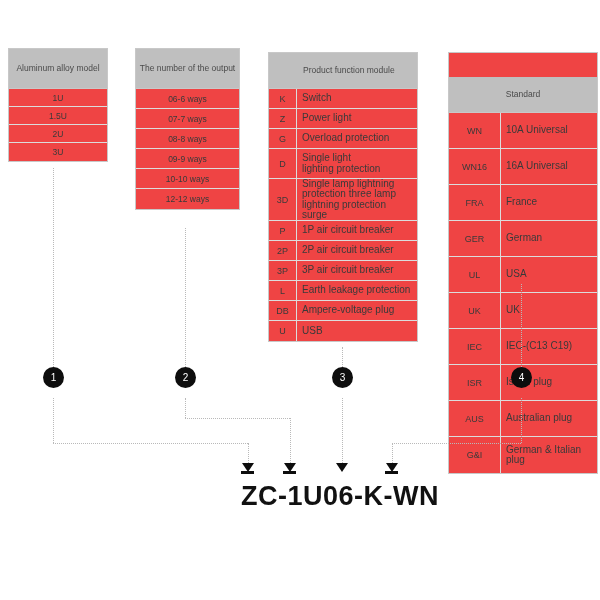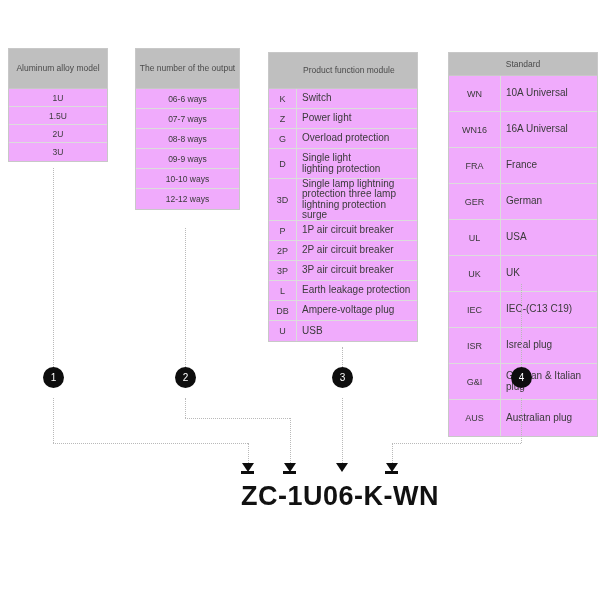--- a/index.html
+++ b/index.html
@@ -18,21 +18,21 @@
     position: relative;
     width: 600px;
     height: 600px;
   }
 
   
   .col {
     position: absolute;
     border: 1px solid #c8c8c8;
     box-sizing: border-box;
-    background: #f0abfc;
+    background: #ef4444;
   }
   .col-head {
     background: #bfbfbf;
     color: #4a4a4a;
     font-size: 8.5px;
     line-height: 11px;
     text-align: center;
     display: flex;
     align-items: center;
     justify-content: center;
@@ -81,21 +81,21 @@
 
   
   #col1 { left: 8px;   top: 48px; width: 100px; }
   #col2 { left: 135px; top: 48px; width: 105px; }
   #col3 { left: 268px; top: 52px; width: 150px; }
   #col4 { left: 448px; top: 52px; width: 150px; }
 
   #col1 .col-head { height: 40px; }
   #col2 .col-head { height: 40px; }
   #col3 .col-head { height: 36px; justify-content: flex-start; padding-left: 34px; text-align: left; }
-  #col4 .col-head { height: 23px; }
+  #col4 .col-head { height: 36px; margin-top: 24px; }
 
   #col1 .row { height: 18px; }
   #col2 .row { height: 20px; }
   #col4 .row { height: 36px; }
 
   #col3 .cell-code { width: 28px; }
   #col4 .cell-code { width: 52px; }
 
   
   .vline {
@@ -277,26 +277,26 @@
     </div>
     <div class="row">
       <div class="cell-code">IEC</div>
       <div class="cell-desc">IEC-(C13 C19)</div>
     </div>
     <div class="row">
       <div class="cell-code">ISR</div>
       <div class="cell-desc">Isreal plug</div>
     </div>
     <div class="row">
+      <div class="cell-code">AUS</div>
+      <div class="cell-desc">Australian plug</div>
+    </div>
+    <div class="row">
       <div class="cell-code">G&amp;I</div>
       <div class="cell-desc">German &amp; Italian plug</div>
-    </div>
-    <div class="row">
-      <div class="cell-code">AUS</div>
-      <div class="cell-desc">Australian plug</div>
     </div>
   </div>
 
   <div class="vline" style="left:53px; top:168px; height:209px;"></div>
   <div class="vline" style="left:53px; top:398px; height:45px;"></div>
   <div class="hline" style="left:53px; top:443px; width:195px;"></div>
   <div class="vline" style="left:248px; top:443px; height:20px;"></div>
 
   <div class="vline" style="left:185px; top:228px; height:149px;"></div>
   <div class="vline" style="left:185px; top:398px; height:20px;"></div>

